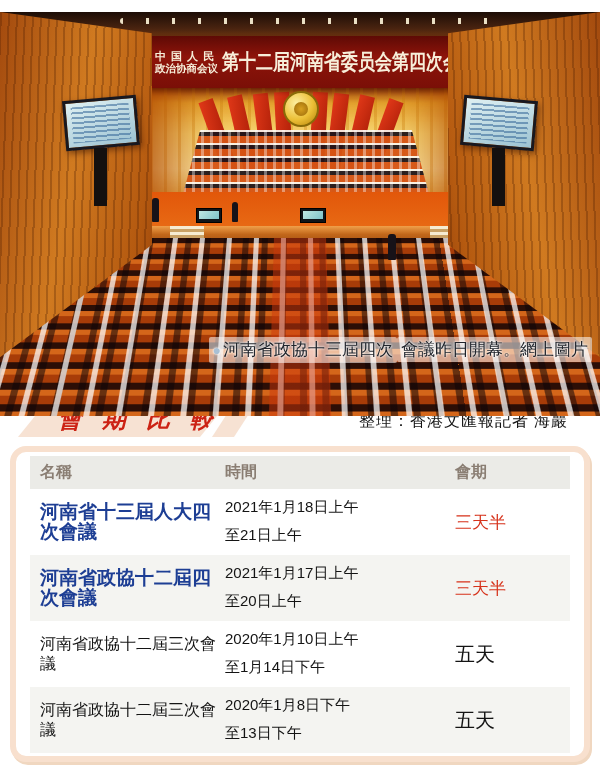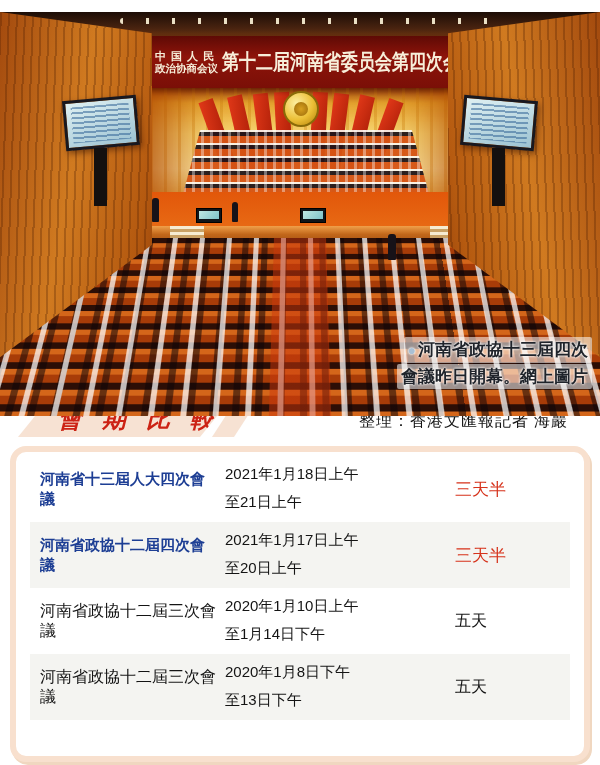--- a/index.html
+++ b/index.html
@@ -50,40 +50,40 @@
   .wall{position:absolute;top:0;width:152px;height:388px;z-index:8;background:
     repeating-linear-gradient(92deg,rgba(70,25,0,.28) 0 2px,rgba(70,25,0,0) 2px 8px),
     linear-gradient(100deg,#a34a0e,#d07a20 45%,#b55a10 80%,#8f3d0a)}
   .wall-left{left:0;clip-path:polygon(0 0,100% 5.5%,100% 60%,0 89%)}
   .wall-right{right:0;clip-path:polygon(0 5.5%,100% 0,100% 89%,0 60%);background:
     repeating-linear-gradient(88deg,rgba(70,25,0,.28) 0 2px,rgba(70,25,0,0) 2px 8px),
     linear-gradient(260deg,#a34a0e,#d07a20 45%,#b55a10 80%,#8f3d0a)}
   .screen{position:absolute;width:74px;height:50px;background:linear-gradient(160deg,#dff0f2,#9cc2d2);border:3px solid #181820;z-index:9;box-shadow:2px 3px 6px rgba(40,10,0,.5)}
   .screen .txt{position:absolute;left:5px;top:4px;right:5px;bottom:4px;background:repeating-linear-gradient(180deg,rgba(50,100,150,.55) 0 2px,rgba(50,100,150,0) 2px 5px)}
   .pole{position:absolute;width:13px;height:58px;background:#14100f;z-index:9}
-  .caption{position:absolute;right:8px;top:325px;display:flex;flex-direction:column;align-items:flex-end;z-index:20;font-weight:bold;font-size:17px;color:#20242b;line-height:25px;text-shadow:0 0 3px #fff,0 0 2px #fff}
+  .caption{position:absolute;right:8px;top:325px;display:flex;flex-direction:row;align-items:flex-start;z-index:20;font-weight:normal;font-size:17px;color:#20242b;line-height:25px;text-shadow:0 0 3px #fff,0 0 2px #fff}
   .caption .cap-line{background:rgba(255,255,255,.55);padding:0 4px;margin-bottom:1px;border-radius:2px;white-space:nowrap}
   .caption .bullet{color:#a9c0d4;font-size:14px;margin-right:2px}
 
   
   .badge-main{position:absolute;left:18px;top:400px;width:212px;height:37px;background:var(--badge-bg);clip-path:polygon(30px 0,212px 0,182px 37px,0 37px);filter:drop-shadow(3px 3px 0 #ead0ba);z-index:2}
   .badge-title{position:absolute;left:40px;top:3px;font-family:"Liberation Serif",serif;font-style:italic;font-weight:bold;font-size:24px;letter-spacing:7px;color:var(--accent-red);white-space:nowrap}
   .badge-tip{position:absolute;left:212px;top:400px;width:46px;height:37px;background:var(--badge-bg);clip-path:polygon(24px 0,46px 0,22px 37px,0 37px);filter:drop-shadow(3px 3px 0 #ead0ba)}
   .credit{position:absolute;right:32px;top:411px;font-family:"Liberation Serif",serif;font-size:16px;color:#141414;letter-spacing:1px;white-space:nowrap}
 
   
   .panel{position:absolute;left:10px;top:446px;width:580px;height:316px;background:#fff;border:6px solid var(--peach-border);border-radius:16px;box-shadow:2px 3px 0 rgba(238,211,185,.9)}
   .tbl{position:absolute;left:14px;right:14px;top:4px}
   .thead{display:grid;grid-template-columns:185px 230px auto;align-items:center;height:33px;background:var(--header-grey);padding-left:10px;color:var(--header-text);font-weight:bold;font-size:16px}
   .trow{display:grid;grid-template-columns:185px 230px auto;height:66px;padding-left:10px;font-size:15px;color:#141414}
   .trow.alt{background:var(--row-alt)}
   .cell-name{display:flex;align-items:center;font-size:16px;line-height:20px;padding-right:6px}
-  .trow.hl .cell-name{color:var(--name-blue);font-weight:bold;font-size:15px}
+  .trow.hl .cell-name{color:var(--name-blue);font-weight:bold;font-size:19px}
   .cell-time{display:flex;flex-direction:column;justify-content:space-between;padding:9px 0 10px 0;font-size:15px}
-  .cell-dur{display:flex;align-items:center;font-size:16px}
+  .cell-dur{display:flex;align-items:center;font-size:20px}
   .trow.hl .cell-dur{color:var(--duration-red);font-weight:normal;font-size:17px}
 </style>
 </head>
 <body>
 
 <div class="page">
 
   <div class="photo">
     <div class="ceiling"></div>
     <div class="lights"></div>
@@ -154,20 +154,25 @@
   </div>
 
   <div class="badge-main">
     <span class="badge-title">會 期 比 較</span>
   </div>
   <div class="badge-tip"></div>
   <div class="credit">整理：香港文匯報記者 海巖</div>
 
   <div class="panel">
     <div class="tbl">
+      <div class="thead">
+        <span>名稱</span>
+        <span>時間</span>
+        <span>會期</span>
+      </div>
 
       <div class="trow hl">
         <span class="cell-name">河南省十三屆人大四次會議</span>
         <span class="cell-time">
           <span>2021年1月18日上午</span>
           <span>至21日上午</span>
         </span>
         <span class="cell-dur">三天半</span>
       </div>
 

